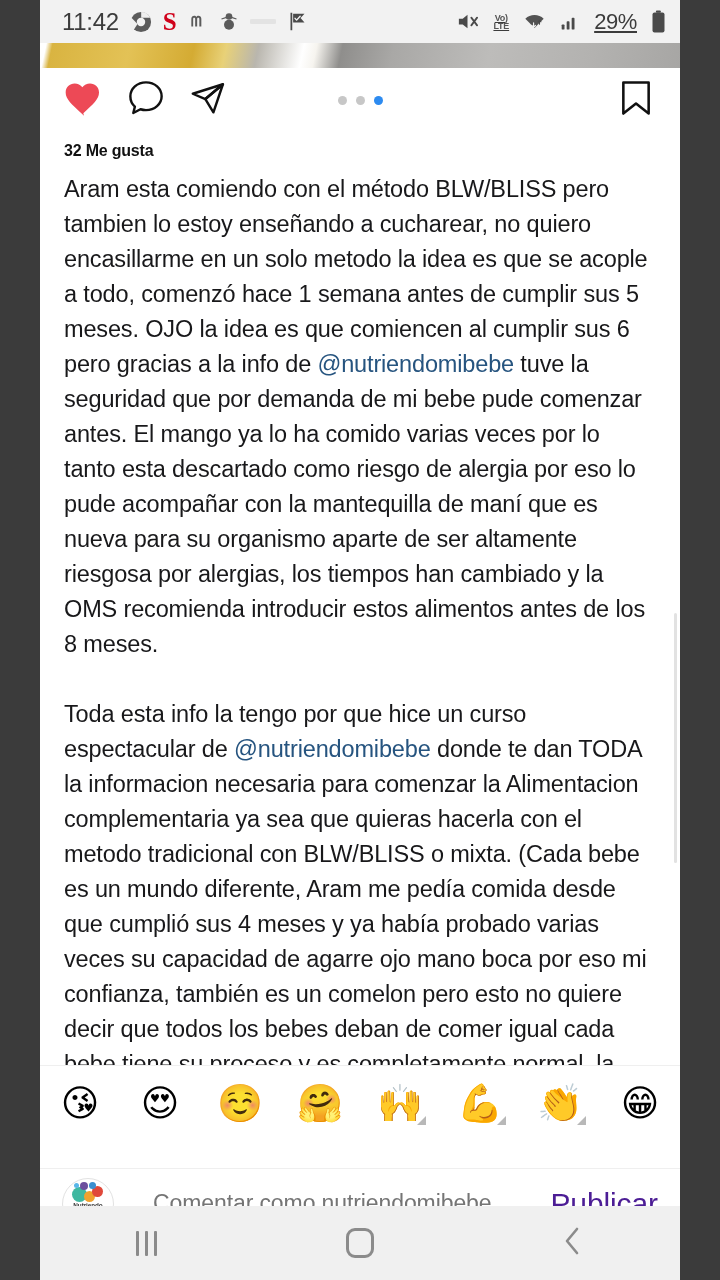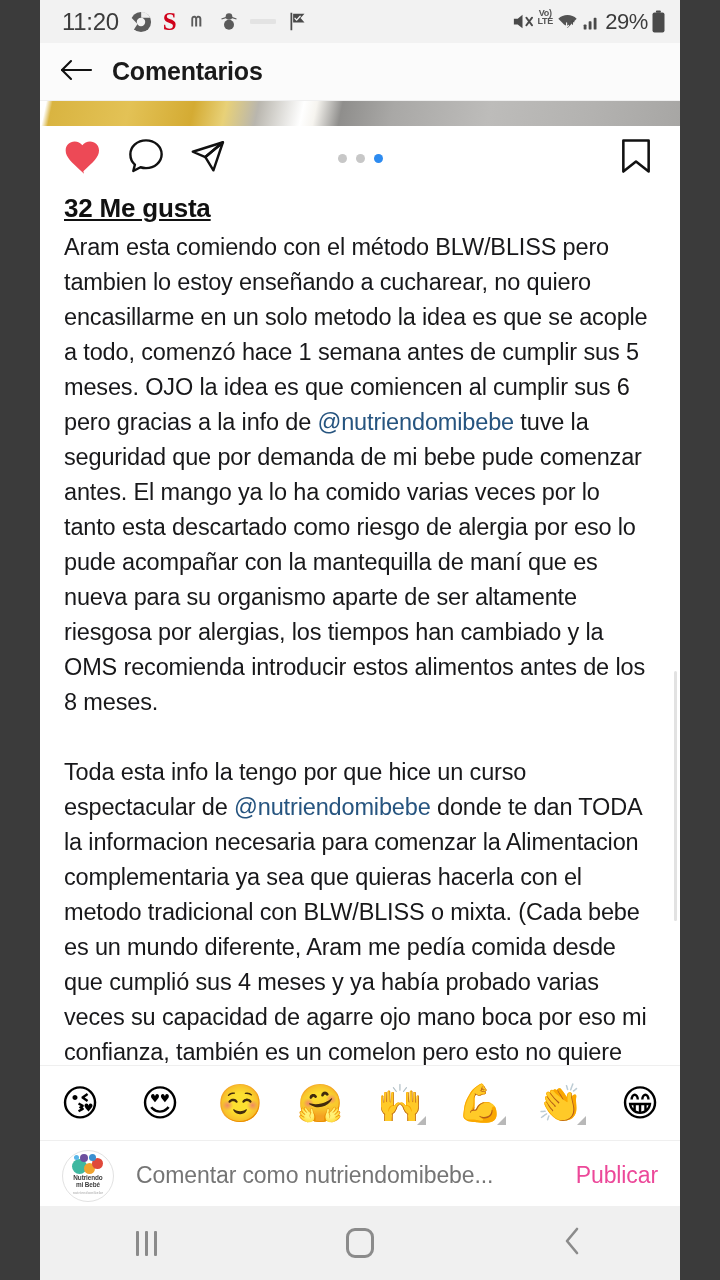--- a/index.html
+++ b/index.html
@@ -26,21 +26,21 @@
   
   #statusbar {
     height:43px; background:#f2f2f2;
     display:flex; align-items:center;
     padding:0 14px 0 22px;
     color:#3c3c3c;
   }
   #sb-left { display:flex; align-items:center; gap:11px; flex:0 0 auto; }
   #sb-time { font-size:24px; font-weight:400; letter-spacing:-.3px; color:#3c3c3c; }
   #sb-mid { flex:1 1 auto; }
-  #sb-right { display:flex; gap:3px; }
+  #sb-right { display:flex; align-items:center; gap:14px;text-decoration:underline; }
   .sb-ico { display:inline-flex; align-items:center; justify-content:center; }
   #sb-battery-text { font-size:22px; color:#3c3c3c; letter-spacing:-.4px; }
   .s-letter { font-family:"Liberation Serif", serif; font-weight:700; font-size:25px; color:#d0021b; line-height:1; }
   .volte { font-size:9px; line-height:8px; text-align:center; color:#555; font-weight:700; letter-spacing:-.2px; }
 
   
   #appbar {
     height:58px; background:#fbfbfb;
     display:flex; align-items:center;
     border-bottom:1px solid #efefef;
@@ -81,21 +81,21 @@
   
   #scrollwrap { position:relative; }
   #caption {
     padding:2px 24px 0 24px;
     font-size:23.5px;
     line-height:35px;
     color:#18181a;
     letter-spacing:-.15px;
     word-wrap:break-word;
   }
-  #likes { font-weight:700; font-size:26px; color:#111; margin-bottom:4px; letter-spacing:-.2px;text-decoration:underline; }
+  #likes { font-weight:700; font-size:16px; color:#111; margin-bottom:4px; letter-spacing:-.2px; }
   .para { margin-bottom:35px; }
   .mention, .tag { color:#26547f; }
   .redacted {
     display:inline-block;
     width:180px; height:17px;
     vertical-align:-2px;
     position:relative;
     overflow:hidden;
   }
   .redacted i {
@@ -124,26 +124,27 @@
   }
   .emo .corner {
     position:absolute; right:14px; bottom:-3px;
     width:0; height:0;
     border-left:9px solid transparent;
     border-bottom:9px solid #b8b8b8;
   }
 
   
   #inputbar {
-    position:absolute; left:0; right:0; top:1140px;
+    position:absolute; left:0; right:0; top:1168px;
     height:70px;
     display:flex; align-items:center;
     padding:0 22px;
     border-top:1px solid #efefef;
     background:#fff;
+    gap:17px;
   }
   #avatar {
     width:52px; height:52px; border-radius:50%;
     border:1px solid #e2e2e2;
     background:#fff;
     position:relative; overflow:hidden;
     flex:0 0 auto;
     display:flex; flex-direction:column; align-items:center; justify-content:center;
   }
   #avatar .blobs { position:relative; width:36px; height:20px; margin-top:-1px; }
@@ -158,21 +159,21 @@
     flex:1 1 auto;
     margin-left:22px;
     border:none; outline:none;
     font-family:"Liberation Sans", sans-serif;
     font-size:23px; color:#9a9a9a;
     background:transparent;
     letter-spacing:-.1px;
   }
   #publish-btn {
     flex:0 0 auto;
-    font-size:23px; color:#ec4899;
+    font-size:30px; color:#4c1d95;
     padding-left:12px; letter-spacing:-.1px;
   }
 
   
   #navbar {
     position:absolute; left:0; right:0; top:1206px;
     height:74px; background:#f0f0f0;
     display:flex; align-items:center;
   }
   .nav { flex:1 1 0; display:flex; align-items:center; justify-content:center; height:74px; }
@@ -181,21 +182,21 @@
   .homebtn { width:28px; height:30px; border:3px solid #8b8b8b; border-radius:9px; }
 </style>
 </head>
 <body>
 
 <div id="device">
   <div id="screen">
 
     <div id="statusbar">
       <div id="sb-left">
-        <span id="sb-time">11:20</span>
+        <span id="sb-time">11:42</span>
 
         <span class="sb-ico">
           <svg width="22" height="22" viewBox="0 0 24 24">
             <circle cx="12" cy="12" r="11" fill="#5b5b5b"></circle>
             <circle cx="12" cy="12" r="4.6" fill="#f2f2f2"></circle>
             <path d="M12 7.4 H22.3 A11 11 0 0 0 12 1 Z" fill="#f2f2f2" opacity=".0"></path>
             <path d="M12.2 7.3 L22 7.3 A10.6 10.6 0 0 0 12.2 1.2 Z" fill="#efefef"></path>
             <path d="M8.2 14.2 L3.1 22.2 A10.7 10.7 0 0 1 1.6 7.4 Z" fill="#efefef"></path>
           </svg>
         </span>
@@ -266,31 +267,20 @@
 
         <span class="sb-ico">
           <svg width="15" height="24" viewBox="0 0 14 24" fill="#4a4a4a">
             <rect x="4.4" y="0.6" width="5" height="2.2" rx="1"></rect>
             <rect x="1" y="2.6" width="12" height="20" rx="2"></rect>
           </svg>
         </span>
       </div>
     </div>
 
-    <div id="appbar">
-      <div id="back-btn">
-        <span>
-          <svg width="34" height="28" viewBox="0 0 34 28" fill="none" stroke="#111" stroke-width="2.1" stroke-linecap="round" stroke-linejoin="round">
-            <path d="M32 14H3"></path>
-            <path d="M12 5L3 14l9 9"></path>
-          </svg>
-        </span>
-      </div>
-      <div id="appbar-title">Comentarios</div>
-    </div>
 
     <div id="media-strip"></div>
 
     <div id="actionbar">
 
       <div class="act" id="act-heart">
         <span>
           <svg width="40" height="37" viewBox="0 0 24 22">
             <path d="M12 21.3l-1.6-1.5C4.5 14.4 1 11.3 1 7.4 1 4.2 3.4 2 6.4 2c1.8 0 3.6.9 4.6 2.3C12 2.9 13.8 2 15.6 2 18.6 2 21 4.2 21 7.4c0 3.9-3.5 7-9.4 12.4z" fill="#ed4956"></path>
           </svg>

